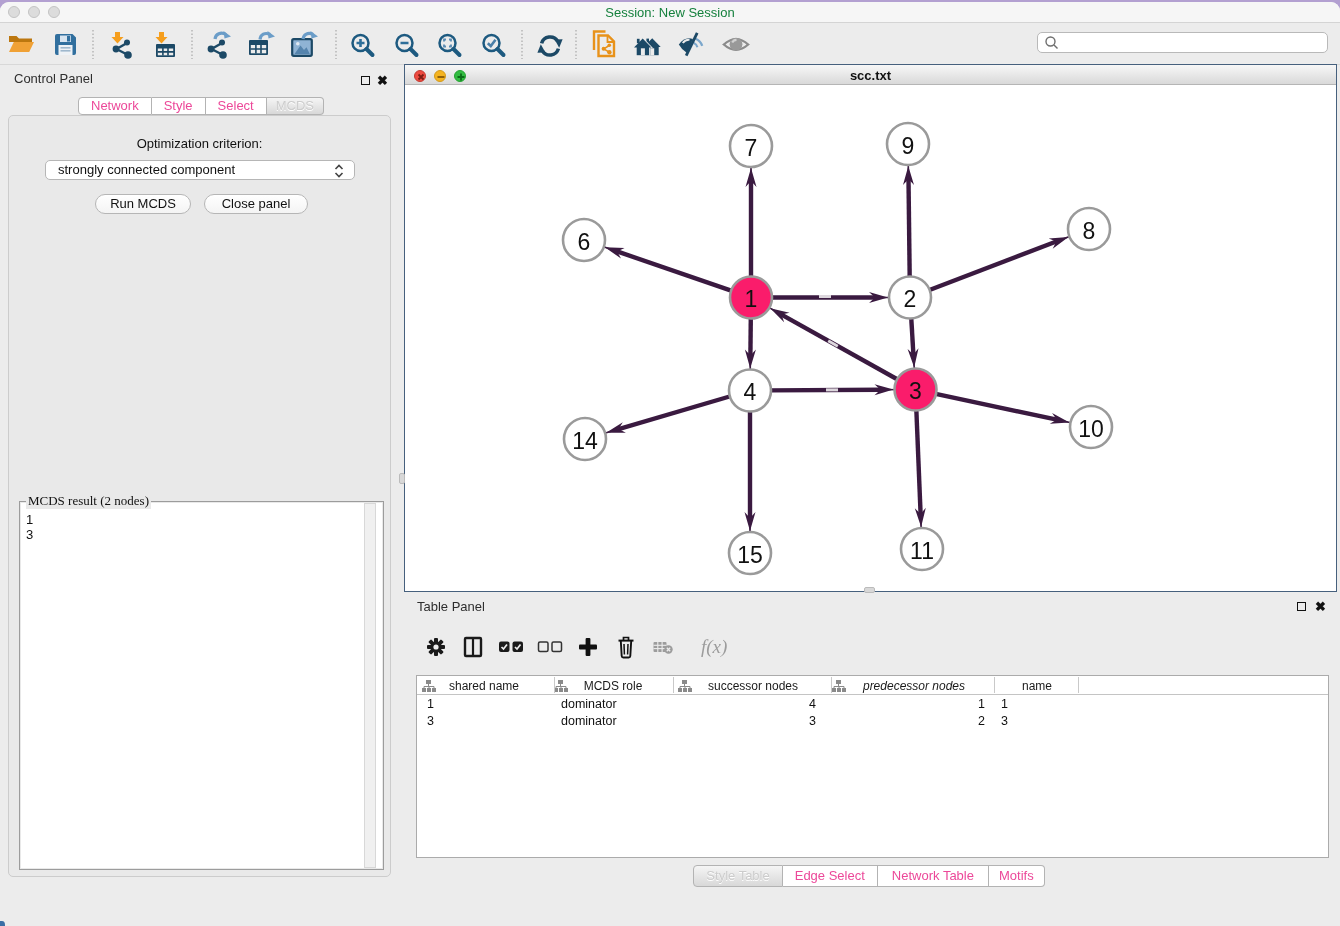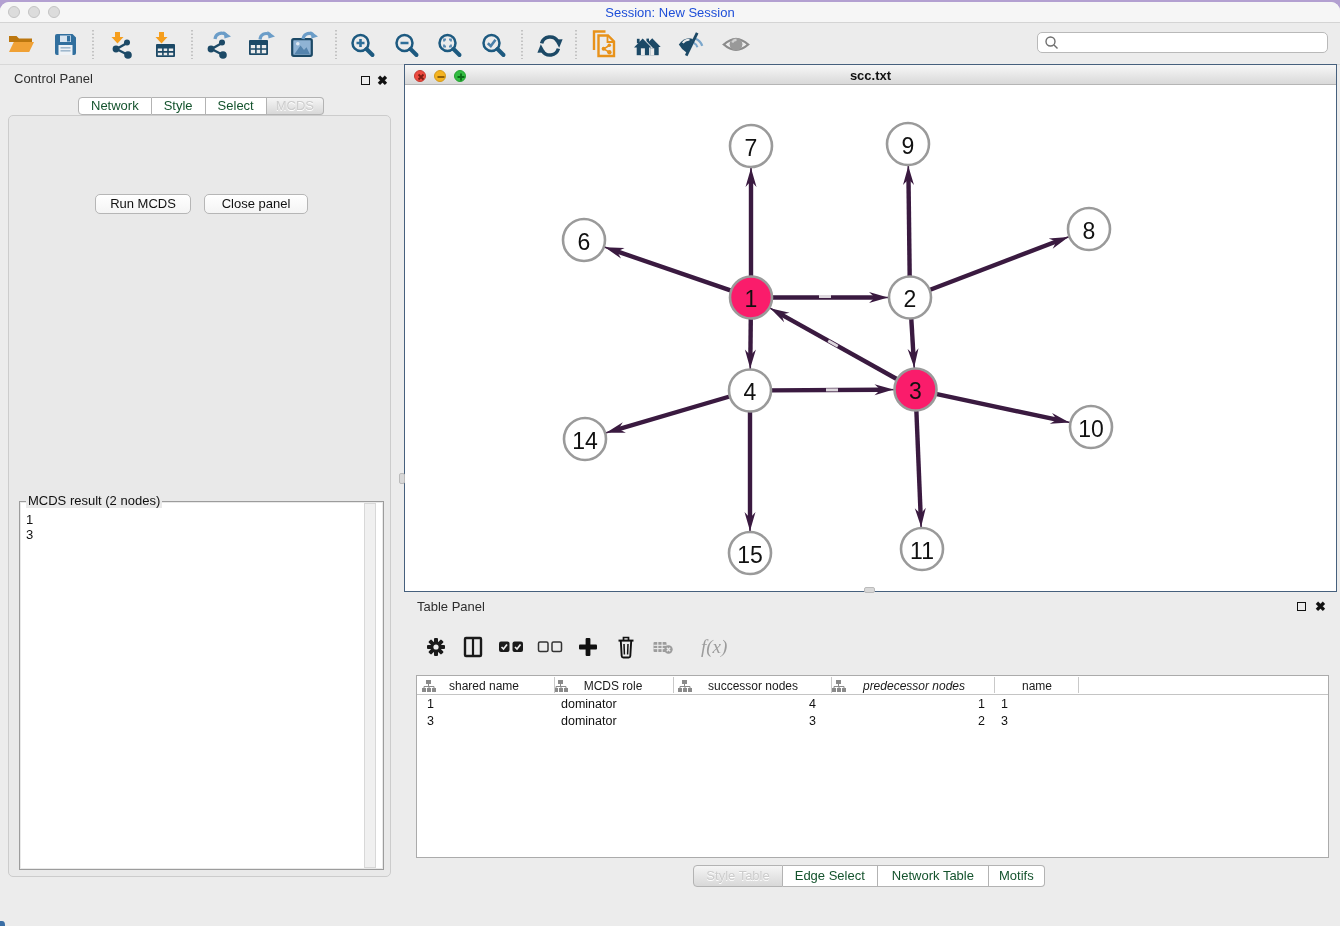--- a/index.html
+++ b/index.html
@@ -2,41 +2,41 @@
 <html><head>
 <meta charset="utf-8">
 <style>
 * { margin:0; padding:0; box-sizing:border-box; }
 html,body { width:1340px; height:926px; overflow:hidden; }
 body { background:#b3a0d1; font-family:"Liberation Sans", sans-serif; position:relative; }
 .win { position:absolute; top:2px; left:0; width:1340px; height:924px; background:#ececec; border-radius:9px 9px 0 0; overflow:hidden; }
 
 .titlebar { position:absolute; top:0; left:0; width:100%; height:21px; background:#f6f6f6; border-bottom:1px solid #d4d4d4; }
 .tl { position:absolute; top:4px; width:12px; height:12px; border-radius:50%; background:#dcdcdc; border:1px solid #c3c3c3; }
-.title-text { position:absolute; top:3px; width:100%; text-align:center; font-size:13px; color:#1d4ed8; }
+.title-text { position:absolute; top:3px; width:100%; text-align:center; font-size:13px; color:#15803d; }
 
 .toolbar { position:absolute; top:22px; left:0; width:100%; height:41px; background:#ececec; border-bottom:1px solid #d8d8d8; }
 .searchbox { position:absolute; left:1037px; top:8px; width:291px; height:21px; background:#fff; border:1px solid #b9b9b9; border-radius:5px; }
 
 .cpanel { position:absolute; top:63px; left:0; width:397px; height:828px; background:#ececec; }
 .ptitle { position:absolute; font-size:13px; color:#2e2e2e; }
 .pbtn-sq { position:absolute; width:9px; height:9px; border:1.5px solid #111; }
 .pbtn-x { position:absolute; font-size:13px; font-weight:bold; color:#111; line-height:11px; }
 .tabs { position:absolute; display:flex; }
-.tab { height:18px; font-size:13px; color:#14532d; background:#fff; border:1px solid #b3b3b3; border-left:none; padding:0 12px; line-height:16px; text-align:center; }
+.tab { height:18px; font-size:13px; color:#ec4899; background:#fff; border:1px solid #b3b3b3; border-left:none; padding:0 12px; line-height:16px; text-align:center; }
 .btabs .tab { height:22px; line-height:20px; }
 .tab.first { border-left:1px solid #b3b3b3; border-radius:4px 0 0 4px; }
 .tab.last { border-radius:0 4px 4px 0; }
 .tab.sel { background:linear-gradient(#f5f5f5,#d8d8d8); color:#ccc; text-shadow:0 1px 0 #fff; }
 .cbox { position:absolute; left:8px; top:50px; width:383px; height:762px; background:#e9e9e9; border:1px solid #cccccc; border-radius:5px; }
 .optlabel { position:absolute; top:20px; left:0; width:100%; text-align:center; font-size:13px; color:#111; }
 .dropdown { position:absolute; left:36px; top:44px; width:310px; height:20px; background:#fff; border:1px solid #b6b6b6; border-radius:5px; font-size:13px; color:#111; line-height:18px; padding-left:12px; }
-.btn { position:absolute; height:20px; background:linear-gradient(#ffffff,#f4f4f4); border:1px solid #b6b6b6; border-radius:5px; font-size:13px; color:#111; text-align:center; line-height:18px; }
+.btn { position:absolute; height:20px; background:linear-gradient(#ffffff,#f4f4f4); border:1px solid #b6b6b6; border-radius:10px; font-size:13px; color:#111; text-align:center; line-height:18px; }
 .fieldset { position:absolute; left:10px; top:385px; width:365px; height:369px; border:1px solid #9c9c9c; }
-.flegend { position:absolute; left:6px; top:-9px; z-index:3; background:#e9e9e9; padding:0 2px; font-size:13px; color:#111; }
+.flegend { position:absolute; left:6px; top:-9px; z-index:3; background:#e9e9e9; padding:0 2px; font-size:13px; color:#111;font-family:Liberation Serif, serif; }
 .ftext { position:absolute; left:1px; top:1px; right:1px; bottom:1px; background:#fff; font-size:13px; color:#111; padding:9px 0 0 5px; line-height:15px; }
 .fscroll { position:absolute; right:7px; top:1px; width:12px; bottom:1px; background:#f0f0f0; border:1px solid #d8d8d8; }
 
 .netwin { position:absolute; left:404px; top:62px; width:933px; height:528px; border:1px solid #46607d; background:#fff; }
 .nettitle { position:absolute; top:0; left:0; width:100%; height:20px; background:linear-gradient(#f7f7f7,#d9d9d9); border-bottom:1px solid #b5b5b5; }
 .nettitle .t { position:absolute; width:100%; text-align:center; top:3px; font-size:13px; font-weight:bold; color:#111; }
 .mc { position:absolute; top:4.5px; width:12px; height:12px; border-radius:50%; text-align:center; }
 .mc svg { position:absolute; left:0; top:0; }
 
 .tpanel { position:absolute; left:398px; top:592px; width:942px; height:299px; background:#ececec; }
@@ -239,20 +239,27 @@
     <div class="ptitle" style="left:14px; top:6px;">Control Panel</div>
     <div class="pbtn-sq" style="left:361px; top:11px;"></div>
     <div class="pbtn-x" style="left:377px; top:10px;">✖</div>
     <div class="tabs" style="left:78px; top:32px;">
       <div class="tab first">Network</div>
       <div class="tab">Style</div>
       <div class="tab">Select</div>
       <div class="tab last sel" style="padding:0 9px;">MCDS</div>
     </div>
     <div class="cbox">
+      <div class="optlabel">Optimization criterion:</div>
+      <div class="dropdown">strongly connected component
+        <svg width="10" height="14" viewBox="0 0 10 14" style="position:absolute; right:10px; top:3px;">
+          <path d="M1.5 5 L5 1.5 L8.5 5" fill="none" stroke="#444" stroke-width="1.6"></path>
+          <path d="M1.5 9 L5 12.5 L8.5 9" fill="none" stroke="#444" stroke-width="1.6"></path>
+        </svg>
+      </div>
       <div class="btn" style="left:86px; top:78px; width:96px;">Run MCDS</div>
       <div class="btn" style="left:195px; top:78px; width:104px;">Close panel</div>
       <div class="fieldset">
         <div class="flegend">MCDS result (2 nodes)</div>
         <div class="ftext">1<br>3</div>
         <div class="fscroll"></div>
       </div>
     </div>
   </div>
 

